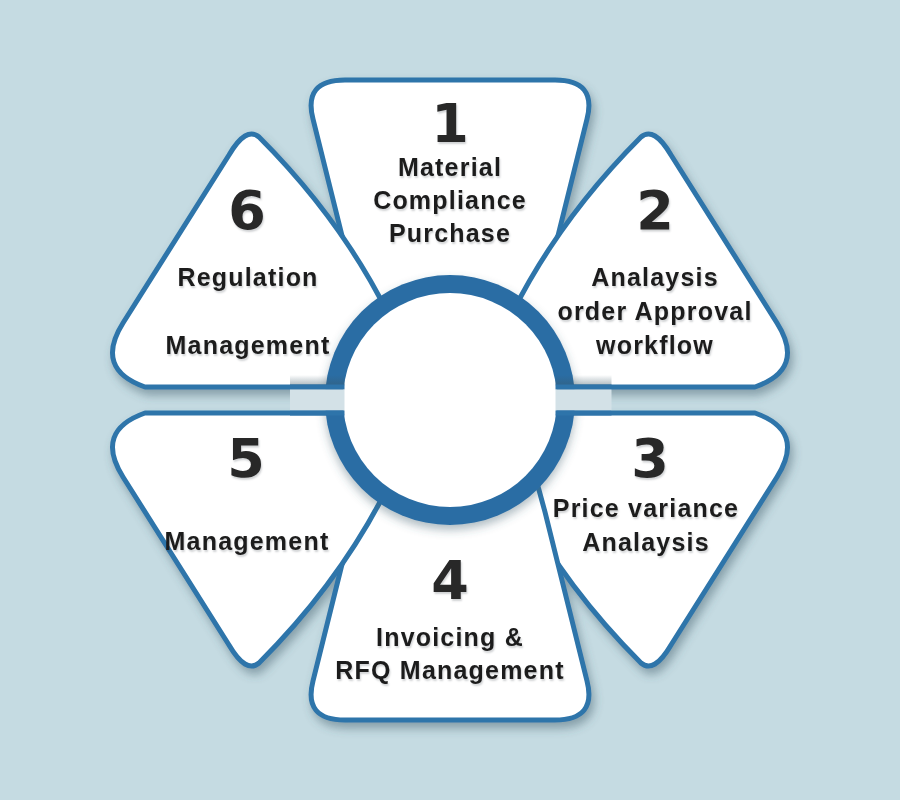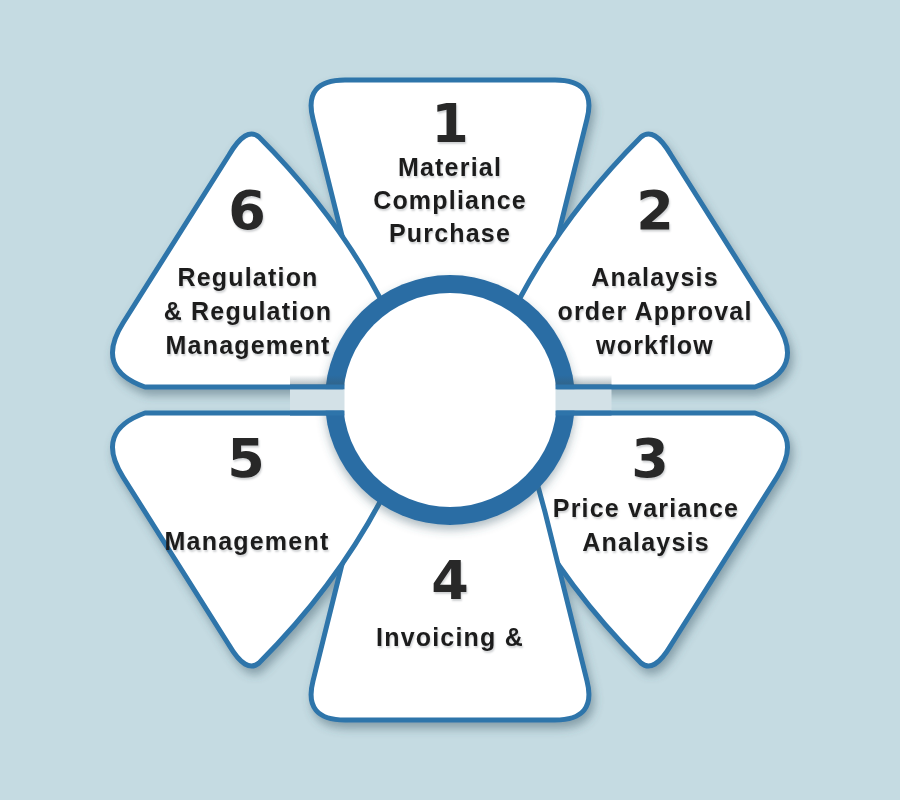--- a/index.html
+++ b/index.html
@@ -85,22 +85,22 @@
   <div class="lbl" style="left:655px;top:277px">Analaysis</div>
   <div class="lbl" style="left:655px;top:311px">order Approval</div>
   <div class="lbl" style="left:655px;top:345px">workflow</div>
 
   <div class="num" style="left:650px;top:459px">3</div>
   <div class="lbl" style="left:646px;top:508px">Price variance</div>
   <div class="lbl" style="left:646px;top:542px">Analaysis</div>
 
   <div class="num" style="left:450px;top:581px">4</div>
   <div class="lbl" style="left:450px;top:637px">Invoicing &amp;</div>
+  <div class="lbl" style="left:450px;top:670px">RFQ Management</div>
 
   <div class="num" style="left:246px;top:459px">5</div>
   <div class="lbl" style="left:247px;top:541px">Management</div>
 
   <div class="num" style="left:247px;top:211px">6</div>
   <div class="lbl" style="left:248px;top:277px">Regulation</div>
-  <div class="lbl" style="left:248px;top:311px">&amp; Regulation</div>
   <div class="lbl" style="left:248px;top:345px">Management</div>
 
 </div>
 
 </body></html>

